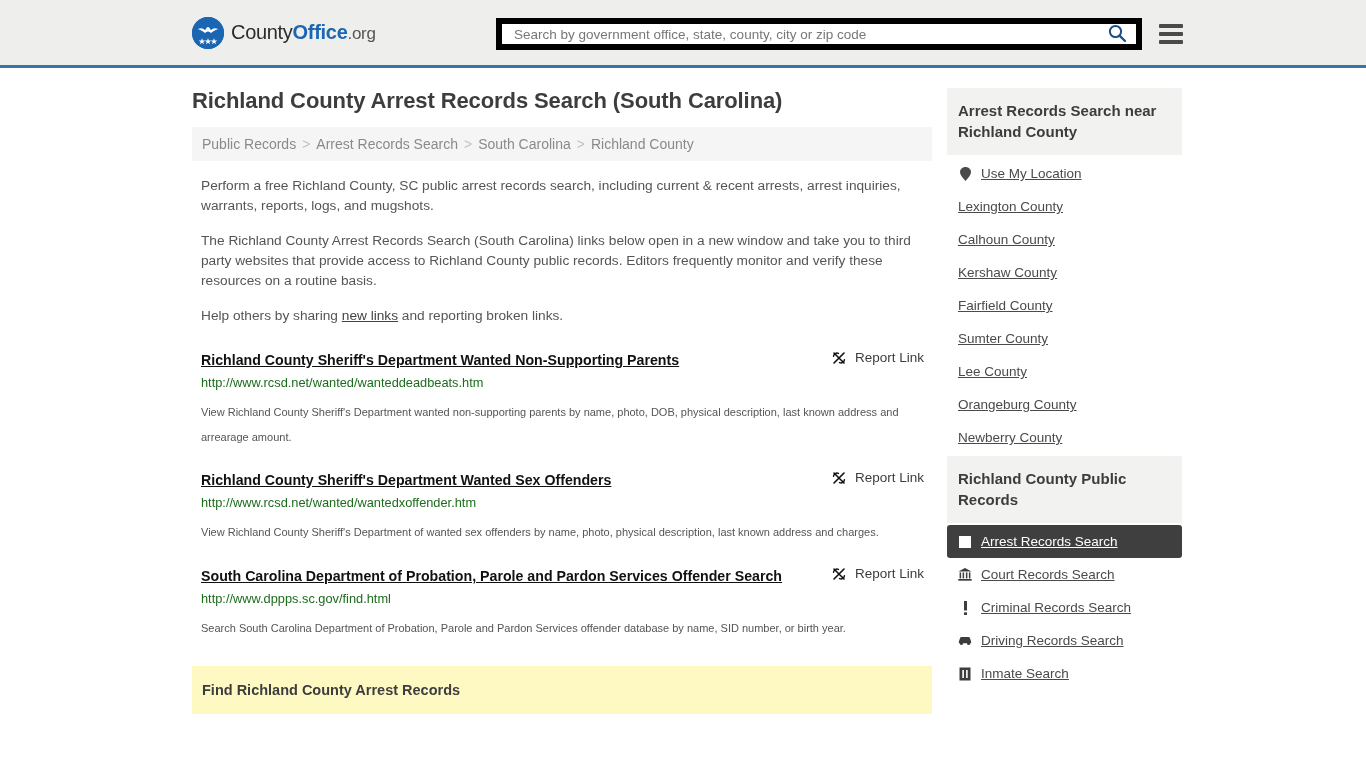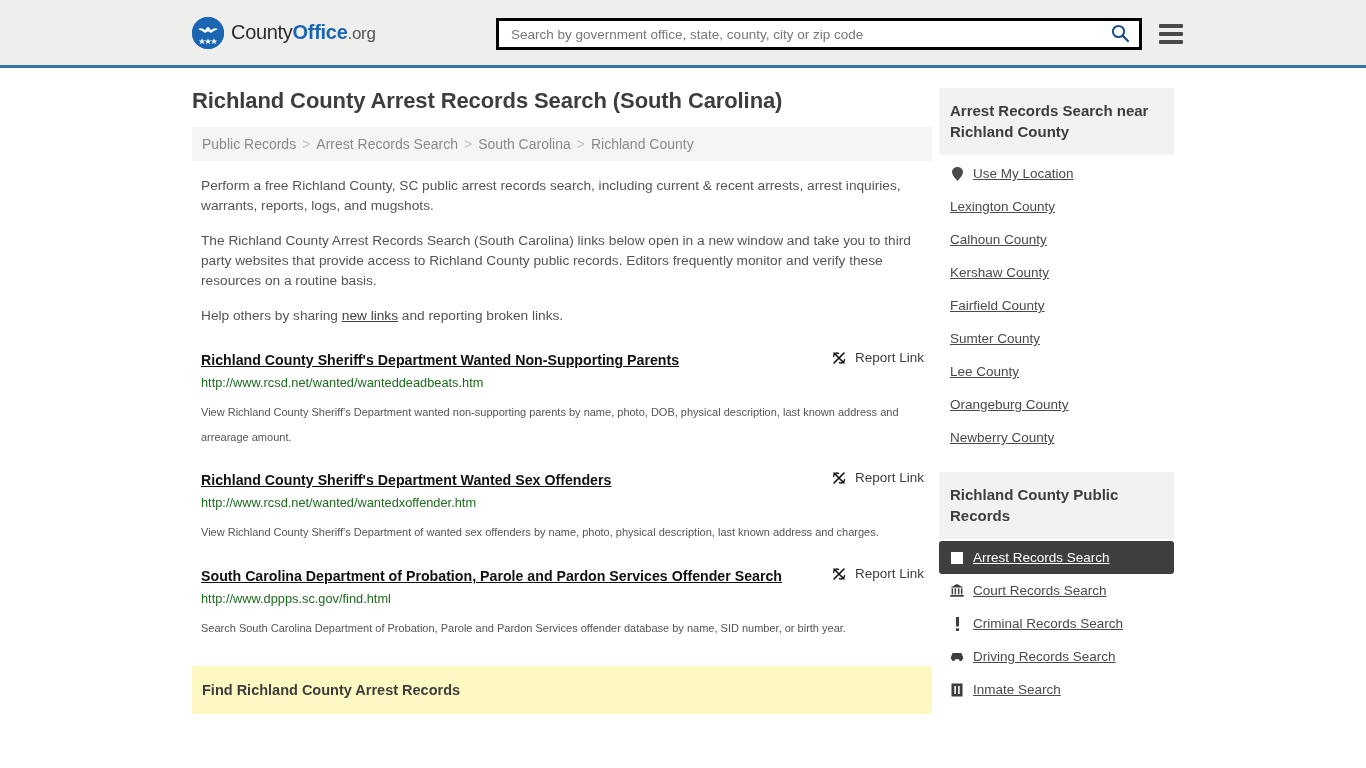--- a/index.html
+++ b/index.html
@@ -48,21 +48,21 @@
   .search-area {
     position: absolute;
     left: 496px;
     top: 18px;
     display: flex;
     align-items: center;
   }
   .search-box {
     width: 646px; height: 32px;
     background: #fff;
-    border: 3px solid #000000;
+    border: 6px solid #000000;
     display: flex;
     align-items: center;
     padding: 0 8px 0 10px;
   }
   .search-box input {
     flex: 1;
     border: 0;
     outline: 0;
     font-family: "Liberation Sans", sans-serif;
     font-size: 13.5px;
@@ -89,21 +89,21 @@
     height: 4px;
     background: #4a4a4a;
     border-radius: 1px;
   }
 
   
   .page {
     width: 1366px;
     padding: 0 192px 0 192px;
     display: flex;
-    gap: 0;
+    gap: 8px;
   }
   .main-col { width: 740px; flex: 0 0 740px; }
   .side-col { width: 235px; flex: 0 0 235px; margin-left: 7px; }
 
   h1.page-title {
     font-size: 22px;
     font-weight: 700;
     color: #3d3d3d;
     margin: 20px 0 13px 0;
     letter-spacing: -0.1px;
@@ -389,21 +389,21 @@
         </div>
         <div class="side-item">
           <span class="lbl">Orangeburg County</span>
         </div>
         <div class="side-item">
           <span class="lbl">Newberry County</span>
         </div>
       </div>
     </div>
 
-    <div class="side-panel" style="margin-top:18px;">
+    <div class="side-panel" style="margin-top:2px;">
       <div class="side-header">Richland County Public Records</div>
       <div class="side-list">
 
         <div class="side-item active">
           <span class="side-ico">
             <span class="ico-square"></span>
           </span>
           <span class="lbl">Arrest Records Search</span>
         </div>
 

